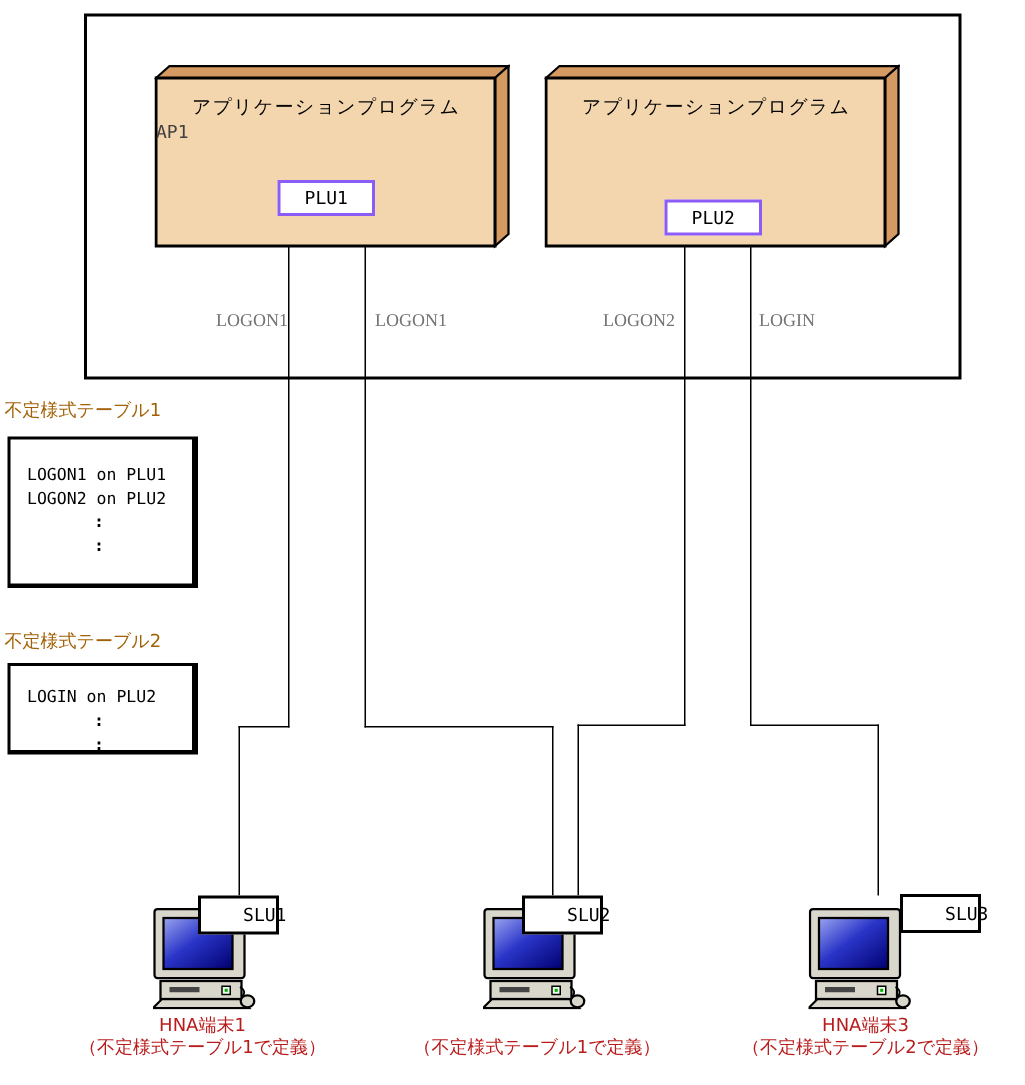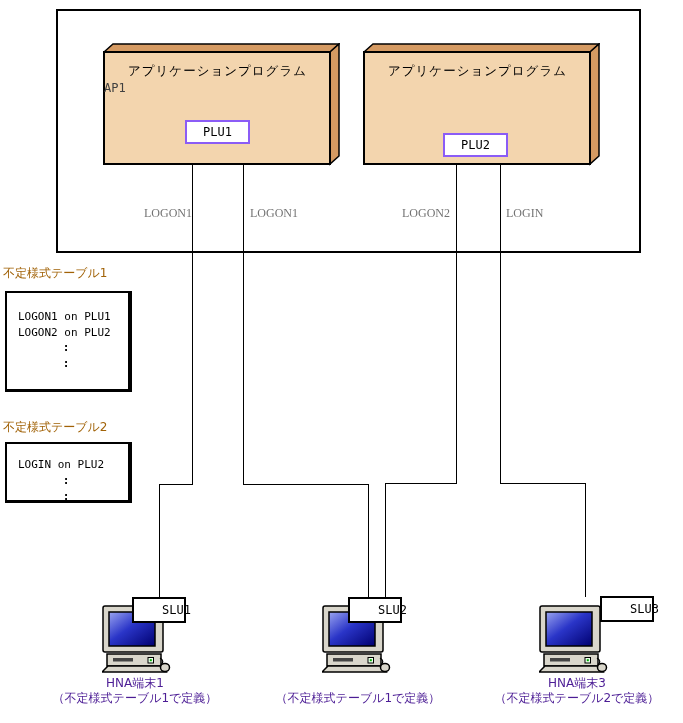--- a/index.html
+++ b/index.html
@@ -33,21 +33,21 @@
              border-right-width:4px; border-bottom-width:3px; padding:16px 0 16px 11px;
              font-family:"DejaVu Sans Mono", monospace; font-size:11px; line-height:15.5px;
              white-space:nowrap; }
   .tbl-box .dots { text-align:center; padding-right:14px; line-height:16px; font-weight:bold; }
 
   .slu-box { position:absolute; width:54px; height:26px; background:#fff; border:2px solid #000;
              display:flex; align-items:center; justify-content:center;
              font-family:"DejaVu Sans Mono", monospace; font-size:12px; z-index:5;padding-left:35px; }
   .terminal-icon { position:absolute; width:70px; height:72px; }
   .term-caption { position:absolute; width:240px; text-align:center; font-size:12px;
-                  color:#4c1d95; white-space:nowrap; }
+                  color:#b91c1c; white-space:nowrap; }
 </style>
 </head>
 <body>
 
 <div id="canvas">
 
   <div class="outer-frame"></div>
 
   <div class="vline" style="left:192px; top:148px; height:337px;"></div>
   <div class="hline" style="left:159px; top:484px; width:34px;"></div>

